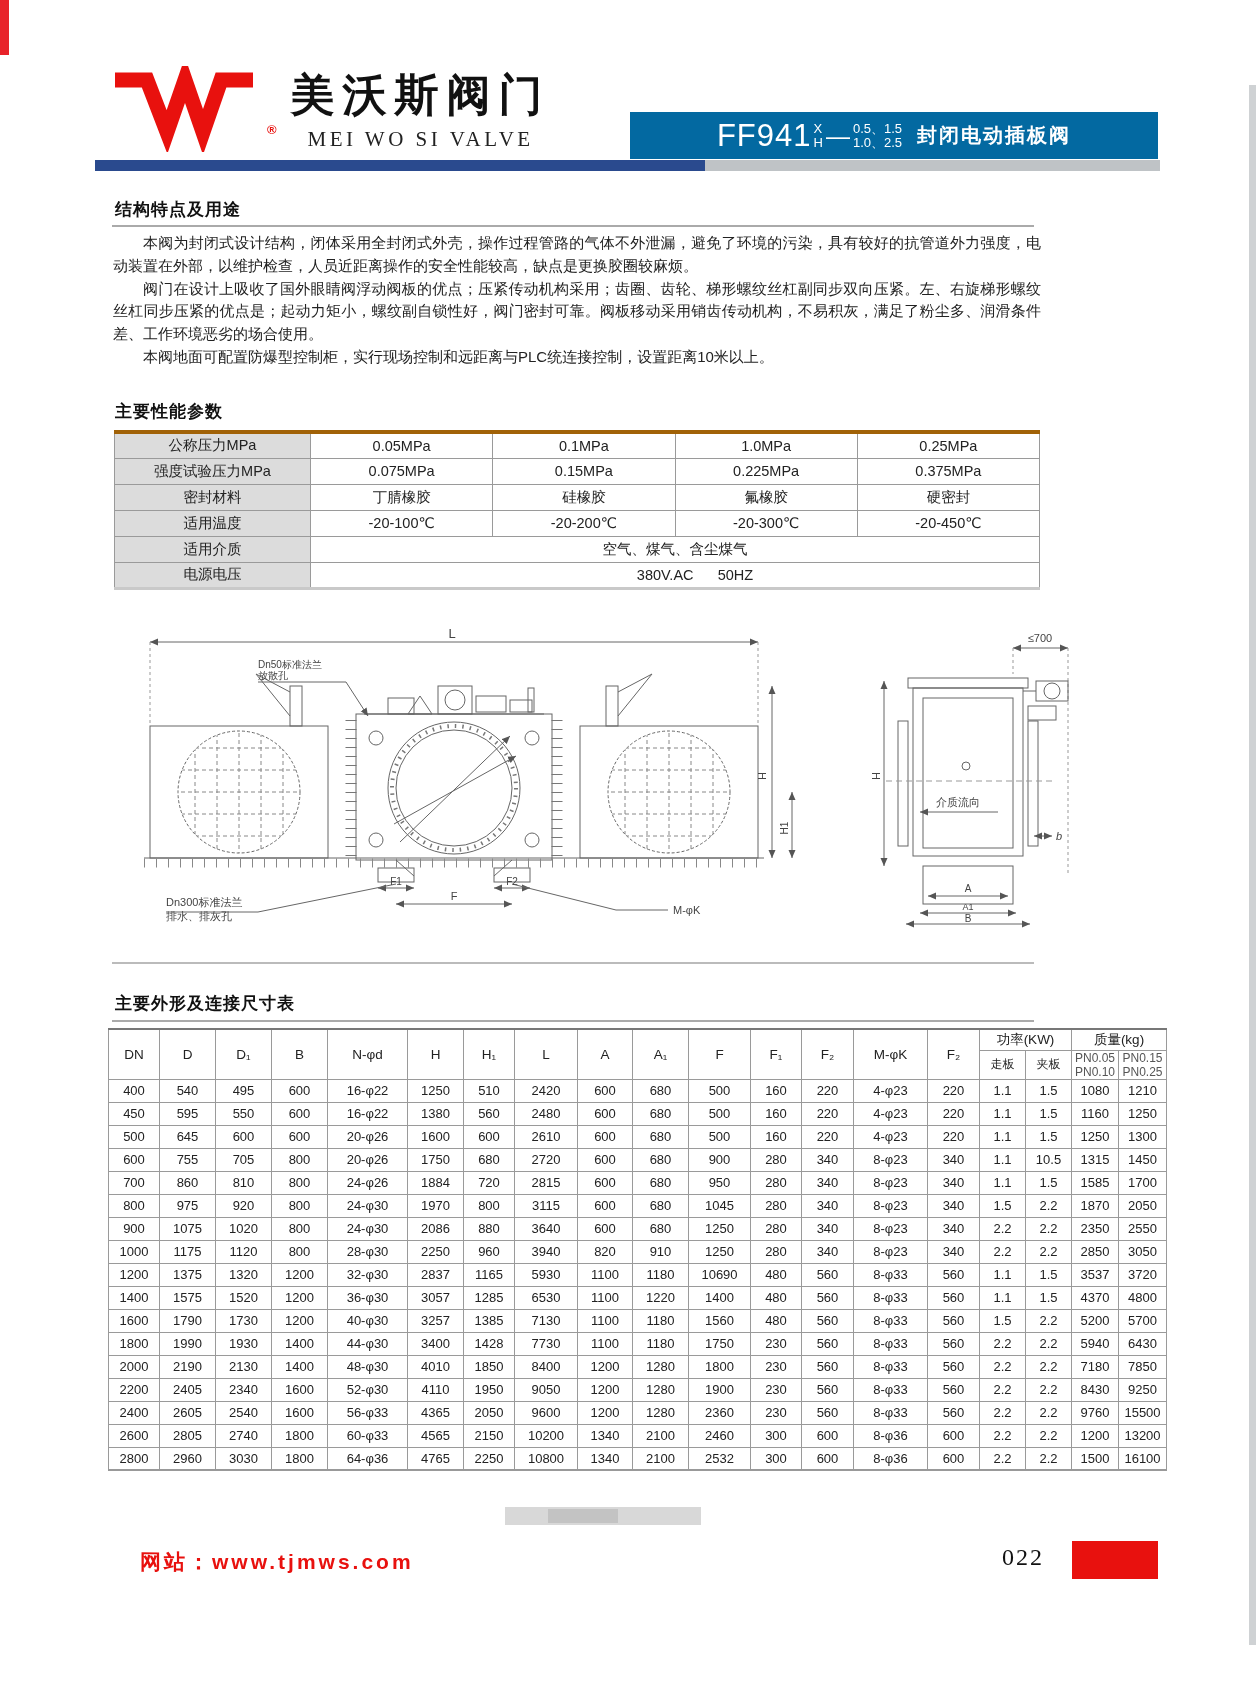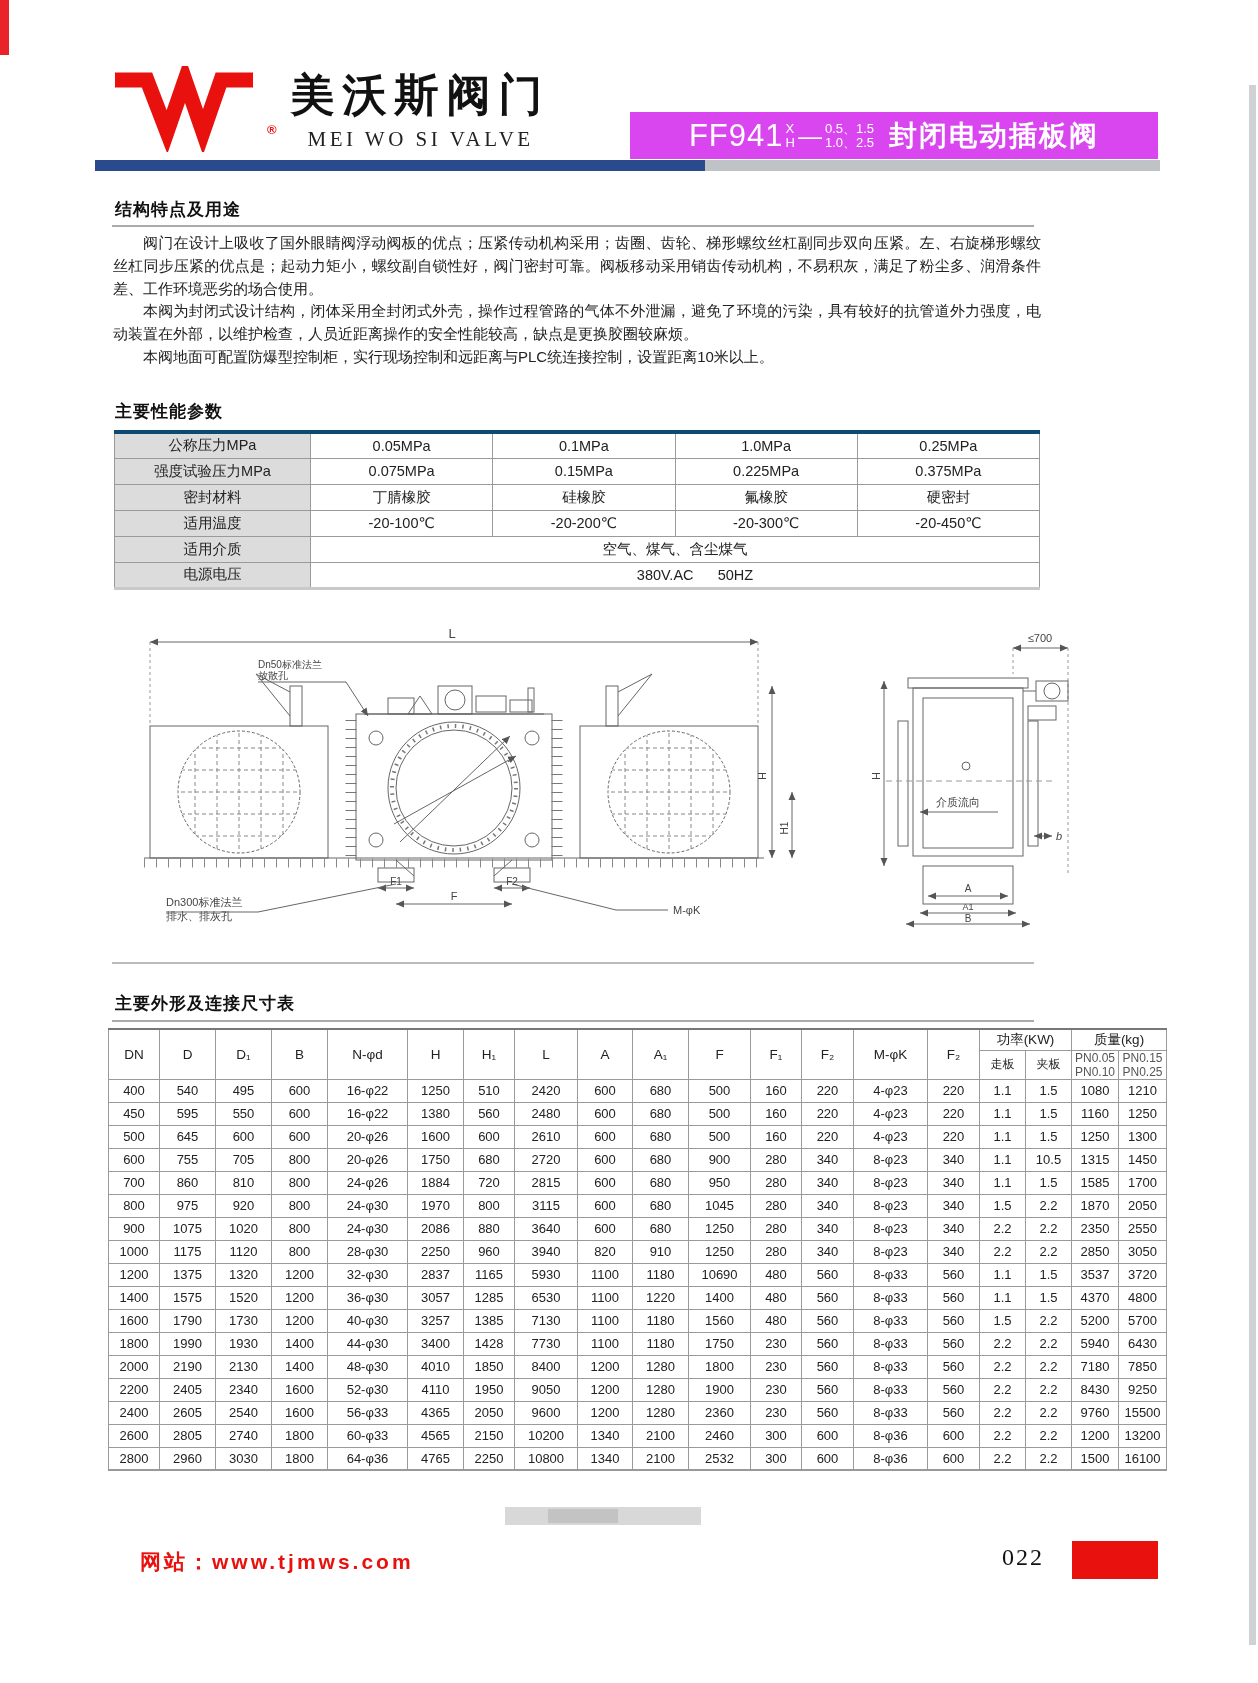--- a/index.html
+++ b/index.html
@@ -12,40 +12,40 @@
   .edge-strip { position:absolute; left:1249px; top:85px; width:7px; height:1560px; background:#cfd2d4; }
 
   
   .logo-wrap { position:absolute; left:105px; top:66px; display:flex; align-items:flex-start; }
   .logo-mark { width:160px; height:86px; }
   .logo-reg { color:#e8110e; font-size:13px; margin:56px 6px 0 2px; font-weight:bold; }
   .brand { margin-left:8px; }
   .brand-cn { font-size:44px; font-weight:bold; letter-spacing:8px; color:#111; font-family:Liberation Sans, sans-serif; }
   .brand-en { font-size:21px; letter-spacing:3.5px; color:#222; font-family:"Liberation Serif","DejaVu Serif",serif; margin-top:2px; text-align:center; }
 
-  .title-box { position:absolute; left:630px; top:112px; width:528px; height:47px; background:#d946ef;
+  .title-box { position:absolute; left:630px; top:112px; width:528px; height:47px; background:#0369a1;
                display:flex; align-items:center; justify-content:center; color:#fff; white-space:nowrap; }
   .title-model { font-size:31px; letter-spacing:1px; }
   .stack { display:inline-flex; flex-direction:column; font-size:13px; line-height:1.05; text-align:left; margin:0 2px; vertical-align:middle; }
   .title-dash { font-size:24px; margin:0 1px; }
-  .title-name { font-size:28px; font-weight:bold; letter-spacing:2px; margin-left:13px; }
+  .title-name { font-size:20px; font-weight:bold; letter-spacing:2px; margin-left:13px; }
 
   .bar-blue { position:absolute; left:95px; top:160px; width:610px; height:11px; background:#2a4a8e; }
   .bar-gray { position:absolute; left:705px; top:160px; width:455px; height:11px; background:#bfc3c6; }
 
   
   .sec-title { position:absolute; font-size:17px; font-weight:bold; color:#111; letter-spacing:1px; }
   .rule { position:absolute; background:#aaa; height:2px; }
 
   .features-body { position:absolute; left:113px; top:232px; width:928px; font-size:15px; line-height:1.52; color:#222; text-align:justify; }
   .features-body p { text-indent:2em; }
 
   
   table.perf { position:absolute; left:114px; top:430px; width:926px; border-collapse:collapse; table-layout:fixed;
-               border-top:4px solid #0c4a6e; border-bottom:3px solid #c9c9c9; font-size:14.5px; }
+               border-top:4px solid #a16207; border-bottom:3px solid #c9c9c9; font-size:14.5px; }
   table.perf td { border:1px solid #9a9a9a; height:26px; text-align:center; background:#fff; }
   table.perf td.lbl { background:#dcdcdc; width:196px; }
   table.perf td.wide { white-space:pre;padding-left:40px; }
 
   
   .drawing { position:absolute; left:108px; top:626px; width:1050px; height:302px; }
   .drawing svg { width:100%; height:100%; }
   .drawing text { font-family:"Liberation Sans","DejaVu Sans",sans-serif; fill:#444; }
 
   
@@ -96,22 +96,22 @@
     </span>
     <span class="title-name">封闭电动插板阀</span>
   </div>
 
   <div class="bar-blue"></div>
   <div class="bar-gray"></div>
 
   <div class="sec-title" style="left:115px; top:198px;">结构特点及用途</div>
   <div class="rule" style="left:112px; top:225px; width:922px;"></div>
   <div class="features-body">
+    <p>本阀为封闭式设计结构，闭体采用全封闭式外壳，操作过程管路的气体不外泄漏，避免了环境的污染，具有较好的抗管道外力强度，电动装置在外部，以维护检查，人员近距离操作的安全性能较高，缺点是更换胶圈较麻烦。</p>
     <p>阀门在设计上吸收了国外眼睛阀浮动阀板的优点；压紧传动机构采用；齿圈、齿轮、梯形螺纹丝杠副同步双向压紧。左、右旋梯形螺纹丝杠同步压紧的优点是；起动力矩小，螺纹副自锁性好，阀门密封可靠。阀板移动采用销齿传动机构，不易积灰，满足了粉尘多、润滑条件差、工作环境恶劣的场合使用。</p>
-    <p>本阀为封闭式设计结构，闭体采用全封闭式外壳，操作过程管路的气体不外泄漏，避免了环境的污染，具有较好的抗管道外力强度，电动装置在外部，以维护检查，人员近距离操作的安全性能较高，缺点是更换胶圈较麻烦。</p>
     <p>本阀地面可配置防爆型控制柜，实行现场控制和远距离与PLC统连接控制，设置距离10米以上。</p>
   </div>
 
   <div class="sec-title" style="left:115px; top:400px;">主要性能参数</div>
   <table class="perf">
     <tbody>
       <tr>
         <td class="lbl">公称压力MPa</td>
         <td>0.05MPa</td>
         <td>0.1MPa</td>

